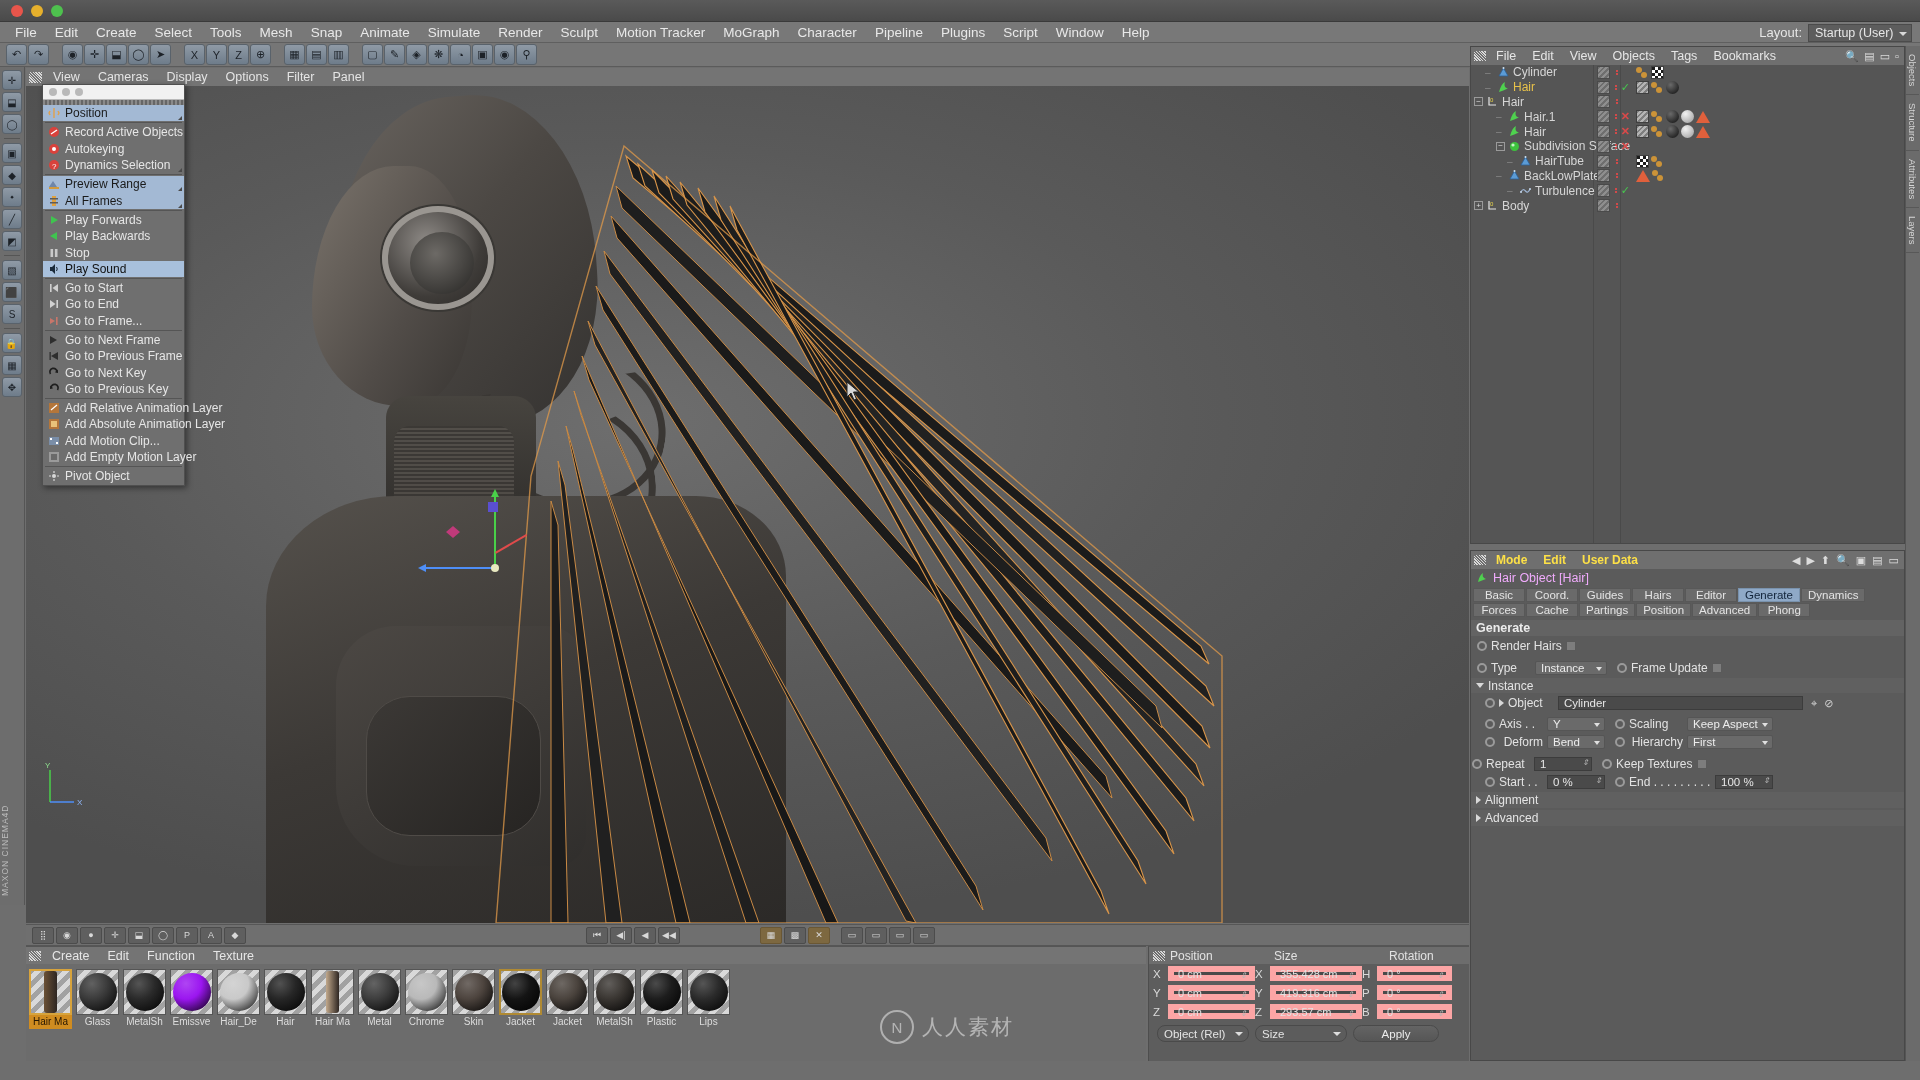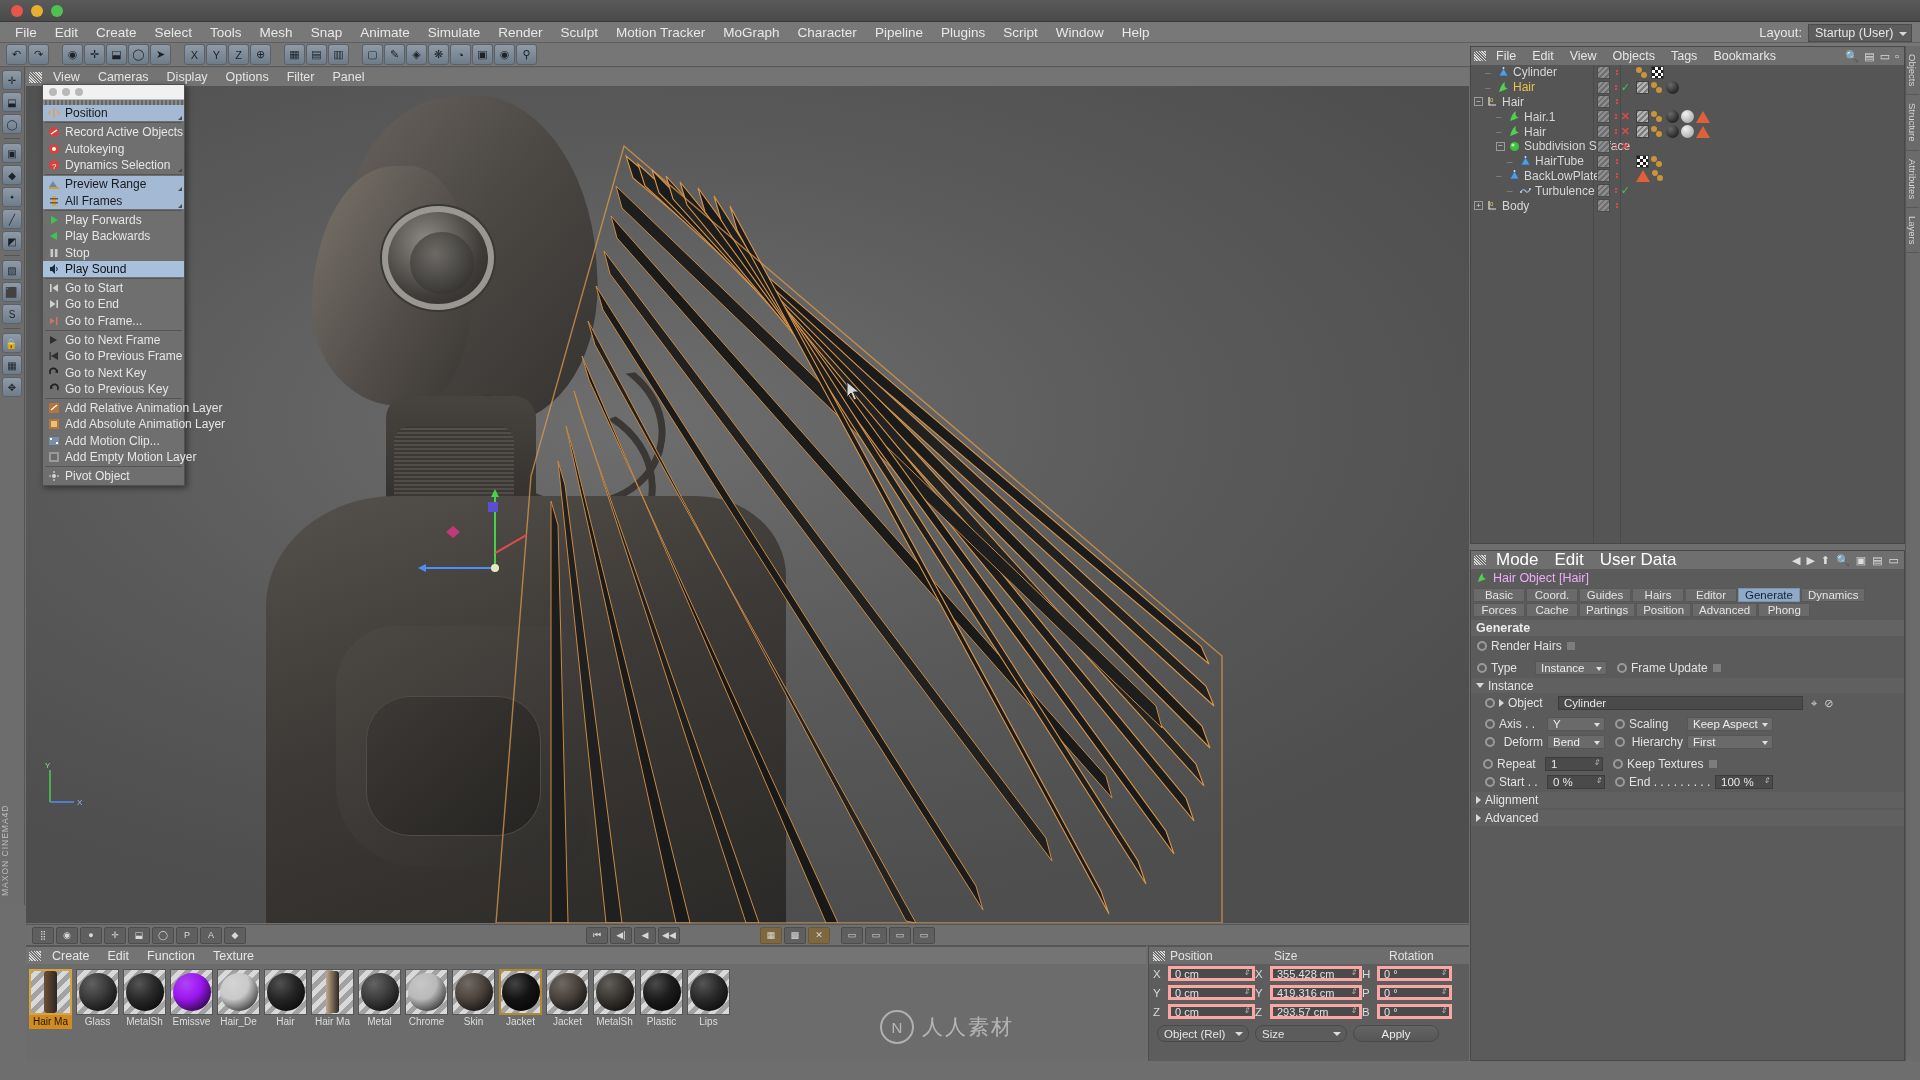--- a/index.html
+++ b/index.html
@@ -273,21 +273,21 @@
     background:#5d5d5d; border-left:1px solid #4e4e4e; border-top:1px solid #555;
   }
   .co-head { height:17px; display:flex; align-items:center; background:#6d6d6d; font-size:12px; color:#e2e2e2; }
   .co-head .h { width:12px;height:10px;margin:0 5px 0 4px;
     background:repeating-linear-gradient(45deg,#d8d8d8 0 1px,transparent 1px 2px); }
   .co-head .c1 { width:104px; } .co-head .c2 { width:115px; }
   .co-row { display:flex; align-items:center; height:19px; padding:0 4px; gap:0; }
   .co-cell { display:flex; align-items:center; gap:3px; }
   .co-lbl { width:12px; font-size:11.5px; color:#dadada; text-align:left; }
   .co-in {
-    background:#4a4a4a; border:3px solid #fca5a5; height:15px; font-size:11px; color:#e3e3e3;
+    background:#4a4a4a; border:6px solid #fca5a5; height:15px; font-size:11px; color:#e3e3e3;
     display:flex; align-items:center; padding-left:4px; position:relative;
   }
   .co-in .sp { position:absolute; right:2px; top:1px; font-size:8px; color:#b5b5b5; line-height:6px; }
   .co-in.w1 { width:87px; } .co-in.w2 { width:92px; } .co-in.w3 { width:75px; }
   .co-foot { display:flex; align-items:center; gap:6px; padding:4px 6px 0 8px; }
   .co-dd {
     background:#5c5c5c; border:1px solid #4a4a4a; height:17px; font-size:11.5px; color:#e4e4e4;
     display:flex; align-items:center; padding:0 16px 0 6px; position:relative; border-radius:8px;
   }
   .co-dd:after { content:""; position:absolute; right:5px; top:6px;
@@ -341,21 +341,21 @@
   .chk-green { color:#46c84f; font-size:11px; }
   .x-red { color:#d84a4a; font-size:11px; font-weight:bold; }
   .om-vis { width:13px;height:13px;background:repeating-linear-gradient(-45deg,#8e8e8e 0 2px,#6e6e6e 2px 4px); border:1px solid #4a4a4a; }
 
   
   .attrmgr {
     position:absolute; left:1470px; top:550px; width:435px; height:511px;
     background:#5b5b5b; border:1px solid #484848;
   }
   .am-bar { height:18px; background:#6f6f6f; display:flex; align-items:center; padding-left:3px; }
-  .am-bar .ami { font-size:17px; color:#ffffff; padding:0 8px; }
+  .am-bar .ami { font-size:12px; color:#fde047; padding:0 8px;font-weight:bold; }
   .am-bar-right { margin-left:auto; display:flex; gap:6px; padding-right:5px; color:#dcdcdc; font-size:11px; align-items:center; }
   .am-obj { height:18px; display:flex; align-items:center; gap:5px; padding-left:4px; font-size:12.5px; color:#f0abfc; background:#5b5b5b; }
   .am-tabs { display:flex; flex-wrap:wrap; padding:1px 2px 0 2px; gap:1px; }
   .am-tab {
     height:14px; background:#6a6a6a; border:1px solid #585858; font-size:11.5px;
     color:#e4e4e4; display:flex;align-items:center;justify-content:center; padding:0 6px; min-width:52px;
   }
   .am-tab.on { background:#8fa9c7; color:#12243a; border-color:#7992ad; }
   .am-sec {
     height:16px; background:#636363; font-size:12.5px; font-weight:bold; color:#ececec;
@@ -1329,21 +1329,21 @@
 
     <div class="am-row" style="padding-left:14px;text-align:right;">
       <span class="rad"></span>
       <span class="am-lbl" style="width:44px">Deform</span>
       <span class="am-dd" style="width:58px">Bend</span>
       <span class="rad" style="margin-left:6px"></span>
       <span class="am-lbl" style="width:54px">Hierarchy</span>
       <span class="am-dd" style="width:86px">First</span>
     </div>
 
-    <div class="am-row" style="padding-left:12px;margin-top:6px;">
+    <div class="am-row" style="padding-left:1px;margin-top:6px;">
       <span class="rad"></span>
       <span class="am-lbl" style="width:44px">Repeat</span>
       <span class="am-in" style="width:58px">1<i class="sp">⇕</i></span>
       <span class="rad" style="margin-left:6px"></span>
       <span class="am-lbl">Keep Textures</span>
       <span class="cbx"></span>
     </div>
 
     <div class="am-row" style="padding-left:14px;">
       <span class="rad"></span>

